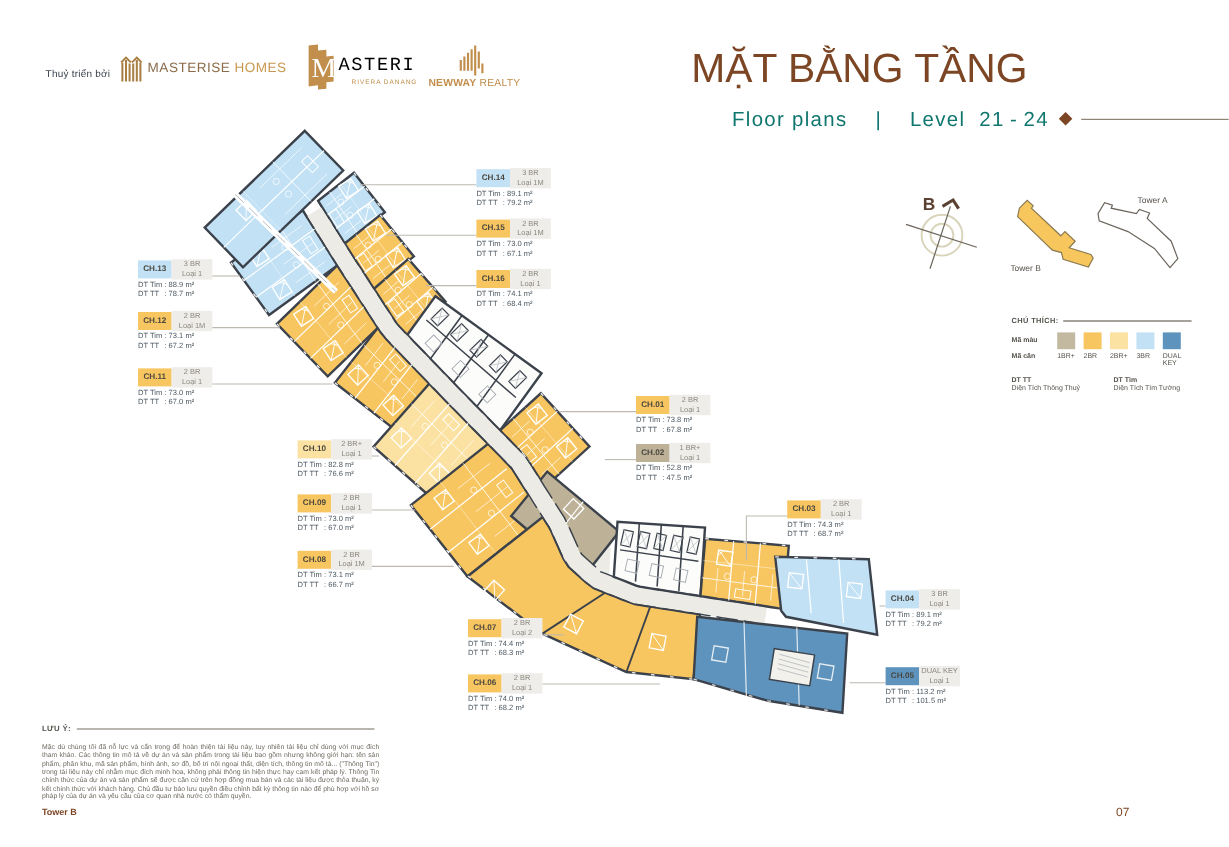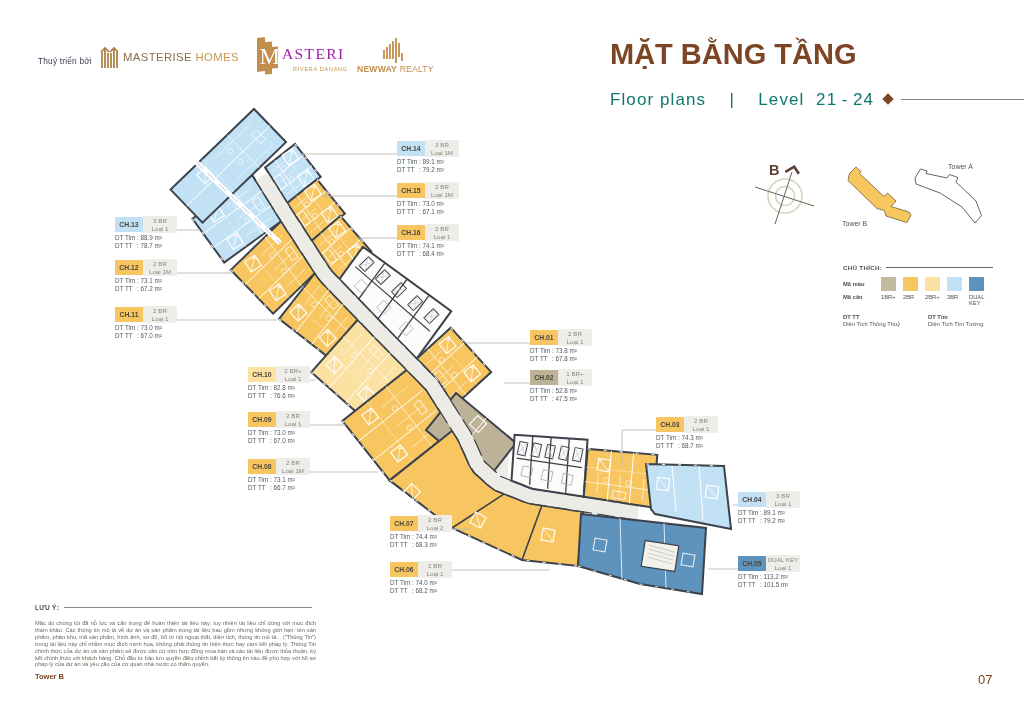--- a/index.html
+++ b/index.html
@@ -20,30 +20,30 @@
 <path d="M1 6 L5 2 L9 6 M10 6 L14 2 L18 6" stroke="#A97E42" stroke-width="1.7" fill="none"></path>
 </svg>
 
 <div class="abs" style="left:123px;top:51px;font-size:11.3px;font-weight:normal;letter-spacing:.4px"><span style="color:#8A6C4A">MASTERISE</span> <span style="color:#C9984F">HOMES</span></div>
 
 <svg class="abs" style="left:257px;top:35px" width="26" height="42" viewBox="0 0 26 42">
 <path d="M0 3 L8 2 L8 7 L15 6.5 L15 12 L21 11.5 L21 33 L15 33.5 L15 39 L8 39.5 L8 36 L0 37 Z" fill="#C28E4C"></path>
 <text x="2.5" y="29" font-family="Liberation Serif,serif" font-size="23" fill="#FFFFFF">M</text>
 </svg>
 
-<div class="abs" style="left:282px;top:45px;font-family:Liberation Serif, serif;font-size:15.5px;letter-spacing:1.4px;color:#a21caf">ASTERI</div>
+<div class="abs" style="left:282px;top:45px;font-family:Liberation Mono, monospace;font-size:15.5px;letter-spacing:1.4px;color:#000000">ASTERI</div>
 <div class="abs" style="left:293px;top:66px;font-size:5.4px;letter-spacing:.8px;color:#C28E4C">RIVERA DANANG</div>
 
 <svg class="abs" style="left:382px;top:37px" width="24" height="27" viewBox="0 0 24 27">
 <path d="M2 13 L2 22 M5 10 L5 22 M8 7 L8 22 M11 4 L11 22 M14 1 L14 26 M17 6 L17 20 M20 16 L20 24" stroke="#C28E4C" stroke-width="1.8" fill="none"></path>
 </svg>
 
 <div class="abs" style="left:357px;top:64px;font-size:8.6px;color:#C28E4C;letter-spacing:.2px"><b>NEWWAY</b> REALTY</div>
 
-<div class="abs" style="left:610px;top:38px;font-size:29px;font-weight:bold;color:#7C4524;letter-spacing:0px">MẶT BẰNG TẦNG</div>
+<div class="abs" style="left:576px;top:38px;font-size:34px;font-weight:normal;color:#7C4524;letter-spacing:0px">MẶT BẰNG TẦNG</div>
 
 <div class="abs" style="left:610px;top:90px;font-size:17px;color:#0f766e;letter-spacing:1.1px">Floor plans&nbsp;&nbsp;&nbsp; | &nbsp;&nbsp;&nbsp;Level&nbsp;&nbsp;21 - 24</div>
 
 <div class="abs" style="left:884px;top:95px;width:8px;height:8px;background:#7C4524;transform:rotate(45deg)"></div>
 
 <div class="abs" style="left:901px;top:99px;width:123px;height:1px;background:#8D8475"></div>
 
 <svg class="abs" style="left:0;top:0" width="1024" height="706" viewBox="0 0 1024 706">
 
 <path d="M261.9,176.4 L265.1,181.5 L268.3,186.6 L271.4,191.7 L274.6,196.8 L277.8,201.9 L281.0,207.0 L284.2,212.1 L287.4,217.1 L290.6,222.2 L293.9,227.2 L297.2,232.2 L300.5,237.2 L303.7,242.3 L307.0,247.3 L310.3,252.3 L313.5,257.4 L316.8,262.4 L320.1,267.4 L323.3,272.5 L327.1,277.1 L331.2,281.5 L335.4,285.8 L339.5,290.1 L343.7,294.4 L347.9,298.7 L352.0,303.1 L356.2,307.4 L360.4,311.7 L364.5,316.0 L368.7,320.3 L372.9,324.7 L377.0,329.0 L381.2,333.3 L385.4,337.6 L389.6,341.8 L393.8,346.1 L398.0,350.4 L402.2,354.7 L406.4,359.0 L410.6,363.2 L414.8,367.5 L419.0,371.8 L423.2,376.1 L427.5,380.4 L431.7,384.6 L435.0,389.7 L438.2,394.7 L441.4,399.8 L444.6,404.8 L447.8,409.9 L451.0,415.0 L454.2,420.0 L457.5,425.1 L460.7,430.2 L463.9,435.2 L466.6,440.6 L469.1,446.1 L471.5,451.5 L474.0,457.0 L476.4,462.5 L479.6,467.4 L484.1,471.4 L488.5,475.4 L493.0,479.4 L497.6,483.2 L503.2,485.4 L508.8,487.6 L514.3,489.8 L519.9,492.0 L525.5,494.2 L531.2,496.2 L537.1,497.1 L543.0,498.0 L548.9,498.9 L554.9,499.9 L560.8,500.8 L566.7,501.7 L572.7,502.6 L578.6,503.6 L584.5,504.5 L590.5,505.4 L596.4,506.3 L602.3,507.2 L608.2,508.2 L614.2,509.1 L620.1,510.0 L626.0,510.9 L632.0,511.9 L637.9,512.8" fill="none" stroke="#ECEBE5" stroke-width="15.0"></path>
@@ -818,12 +818,12 @@
 
 <div class="abs" style="left:35px;top:604px;display:flex;align-items:center;width:277px">
     <b style="font-size:6.5px;color:#55514B;letter-spacing:.3px">LƯU Ý:</b>
     <div style="flex:1;height:.7px;background:#8B867C;margin-left:5px"></div>
   </div>
 
 <div class="abs" style="left:35px;top:620px;width:281px;font-size:5.7px;line-height:6.9px;color:#6E695F;text-align:justify">Mặc dù chúng tôi đã nỗ lực và cẩn trọng để hoàn thiện tài liệu này, tuy nhiên tài liệu chỉ dùng với mục đích tham khảo. Các thông tin mô tả về dự án và sản phẩm trong tài liệu bao gồm nhưng không giới hạn: tên sản phẩm, phân khu, mã sản phẩm, hình ảnh, sơ đồ, bố trí nội ngoại thất, diện tích, thông tin mô tả... ("Thông Tin") trong tài liệu này chỉ nhằm mục đích minh họa, không phải thông tin hiện thực hay cam kết pháp lý. Thông Tin chính thức của dự án và sản phẩm sẽ được căn cứ trên hợp đồng mua bán và các tài liệu được thỏa thuận, ký kết chính thức với khách hàng. Chủ đầu tư bảo lưu quyền điều chỉnh bất kỳ thông tin nào để phù hợp với hồ sơ pháp lý của dự án và yêu cầu của cơ quan nhà nước có thẩm quyền.</div>
 
 <div class="abs" style="left:35px;top:672px;font-size:7.5px;font-weight:bold;color:#7C4524">Tower B</div>
 
-<div class="abs" style="left:978px;top:672px;font-size:13px;color:#7C4524">07</div>
+<div class="abs" style="left:930px;top:672px;font-size:10px;color:#7C4524">07</div>
 </body></html>

